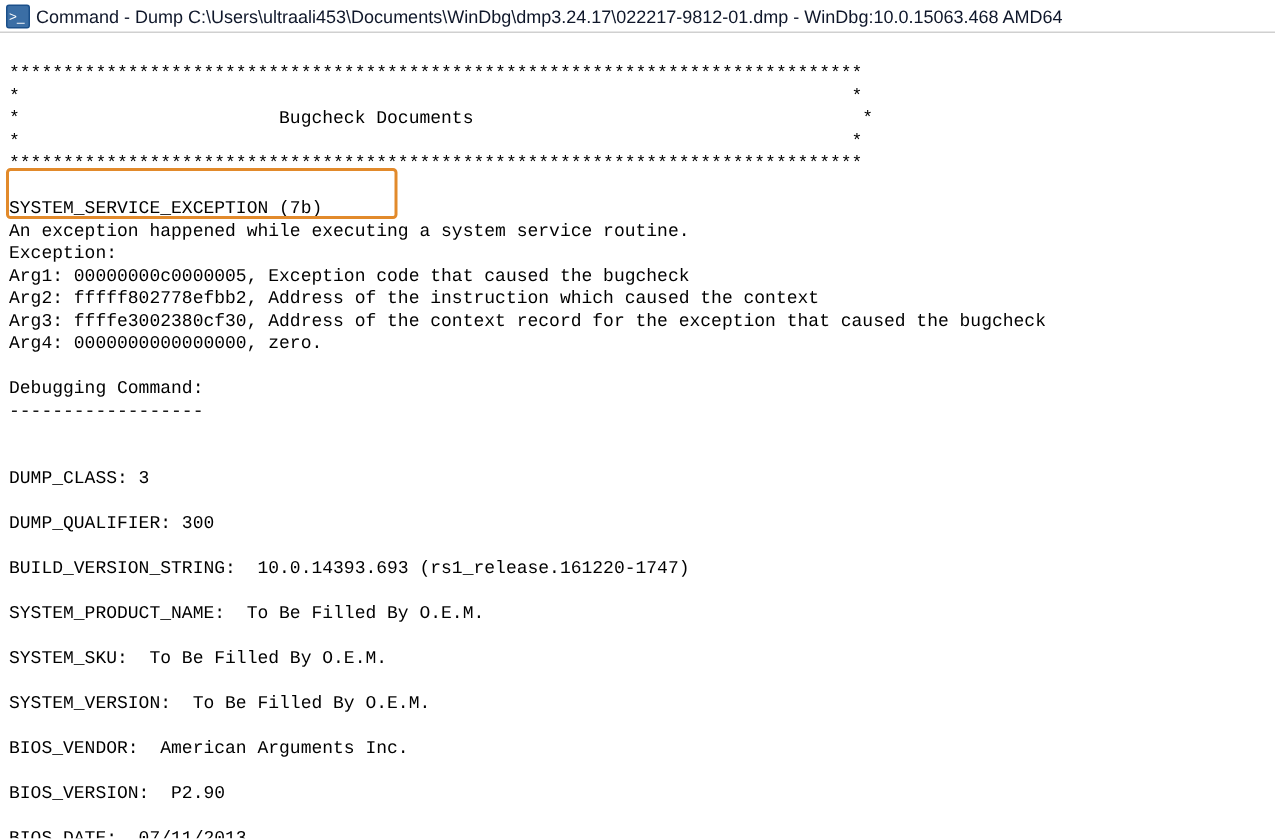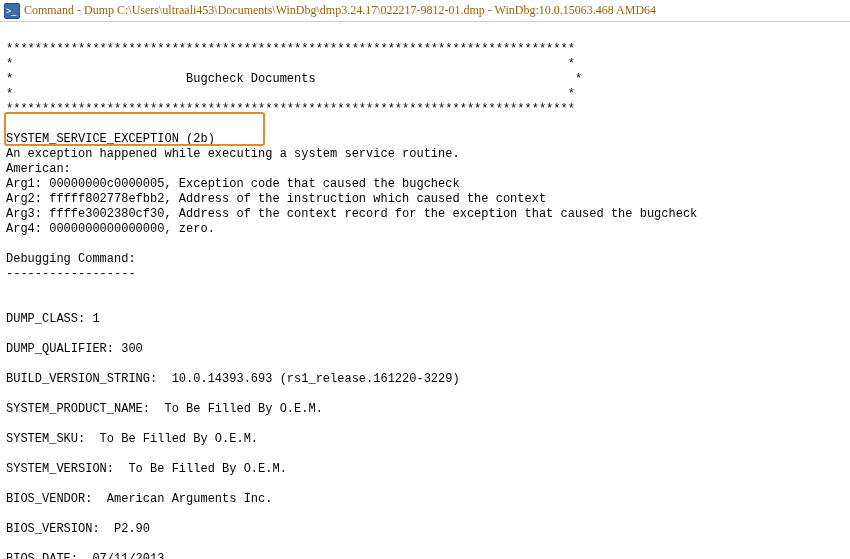--- a/index.html
+++ b/index.html
@@ -40,25 +40,24 @@
     box-sizing: border-box;
     border-radius: 2px;
     margin-right: 4px;
   }
   .app-icon::after {
     
     content: "";
   }
   .title-text {
     font-size: 12px;
-    color: #a16207;
+    color: #0f172a;
     white-space: nowrap;
     overflow: hidden;
     text-overflow: ellipsis;
-    font-family: Liberation Serif, serif;
   }
   .client {
     flex: 1;
     background: #ffffff;
     padding: 5px 6px;
     font-family: "Lucida Console", "Courier New", monospace;
     font-size: 12px;
     line-height: 15px;
     white-space: pre;
     color: #000;
@@ -83,37 +82,37 @@
     <div class="title-text">Command - Dump C:\Users\ultraali453\Documents\WinDbg\dmp3.24.17\022217-9812-01.dmp - WinDbg:10.0.15063.468 AMD64</div>
   </div>
 
   <div class="client">
 <span>*******************************************************************************</span>
 <span>*                                                                             *</span>
 <span>*                        Bugcheck Documents                                    *</span>
 <span>*                                                                             *</span>
 <span>*******************************************************************************</span>
 
-<span>SYSTEM_SERVICE_EXCEPTION (2b)</span>
+<span>SYSTEM_SERVICE_EXCEPTION (7b)</span>
 <span>An exception happened while executing a system service routine.</span>
-<span>American:</span>
+<span>Exception:</span>
 <span>Arg1: 00000000c0000005, Exception code that caused the bugcheck</span>
 <span>Arg2: fffff802778efbb2, Address of the instruction which caused the context</span>
 <span>Arg3: ffffe3002380cf30, Address of the context record for the exception that caused the bugcheck</span>
 <span>Arg4: 0000000000000000, zero.</span>
 
 <span>Debugging Command:</span>
 <span>------------------</span>
 
 
-<span>DUMP_CLASS: 1</span>
+<span>DUMP_CLASS: 3</span>
 
 <span>DUMP_QUALIFIER: 300</span>
 
-<span>BUILD_VERSION_STRING:  10.0.14393.693 (rs1_release.161220-3229)</span>
+<span>BUILD_VERSION_STRING:  10.0.14393.693 (rs1_release.161220-1747)</span>
 
 <span>SYSTEM_PRODUCT_NAME:  To Be Filled By O.E.M.</span>
 
 <span>SYSTEM_SKU:  To Be Filled By O.E.M.</span>
 
 <span>SYSTEM_VERSION:  To Be Filled By O.E.M.</span>
 
 <span>BIOS_VENDOR:  American Arguments Inc.</span>
 
 <span>BIOS_VERSION:  P2.90</span>

